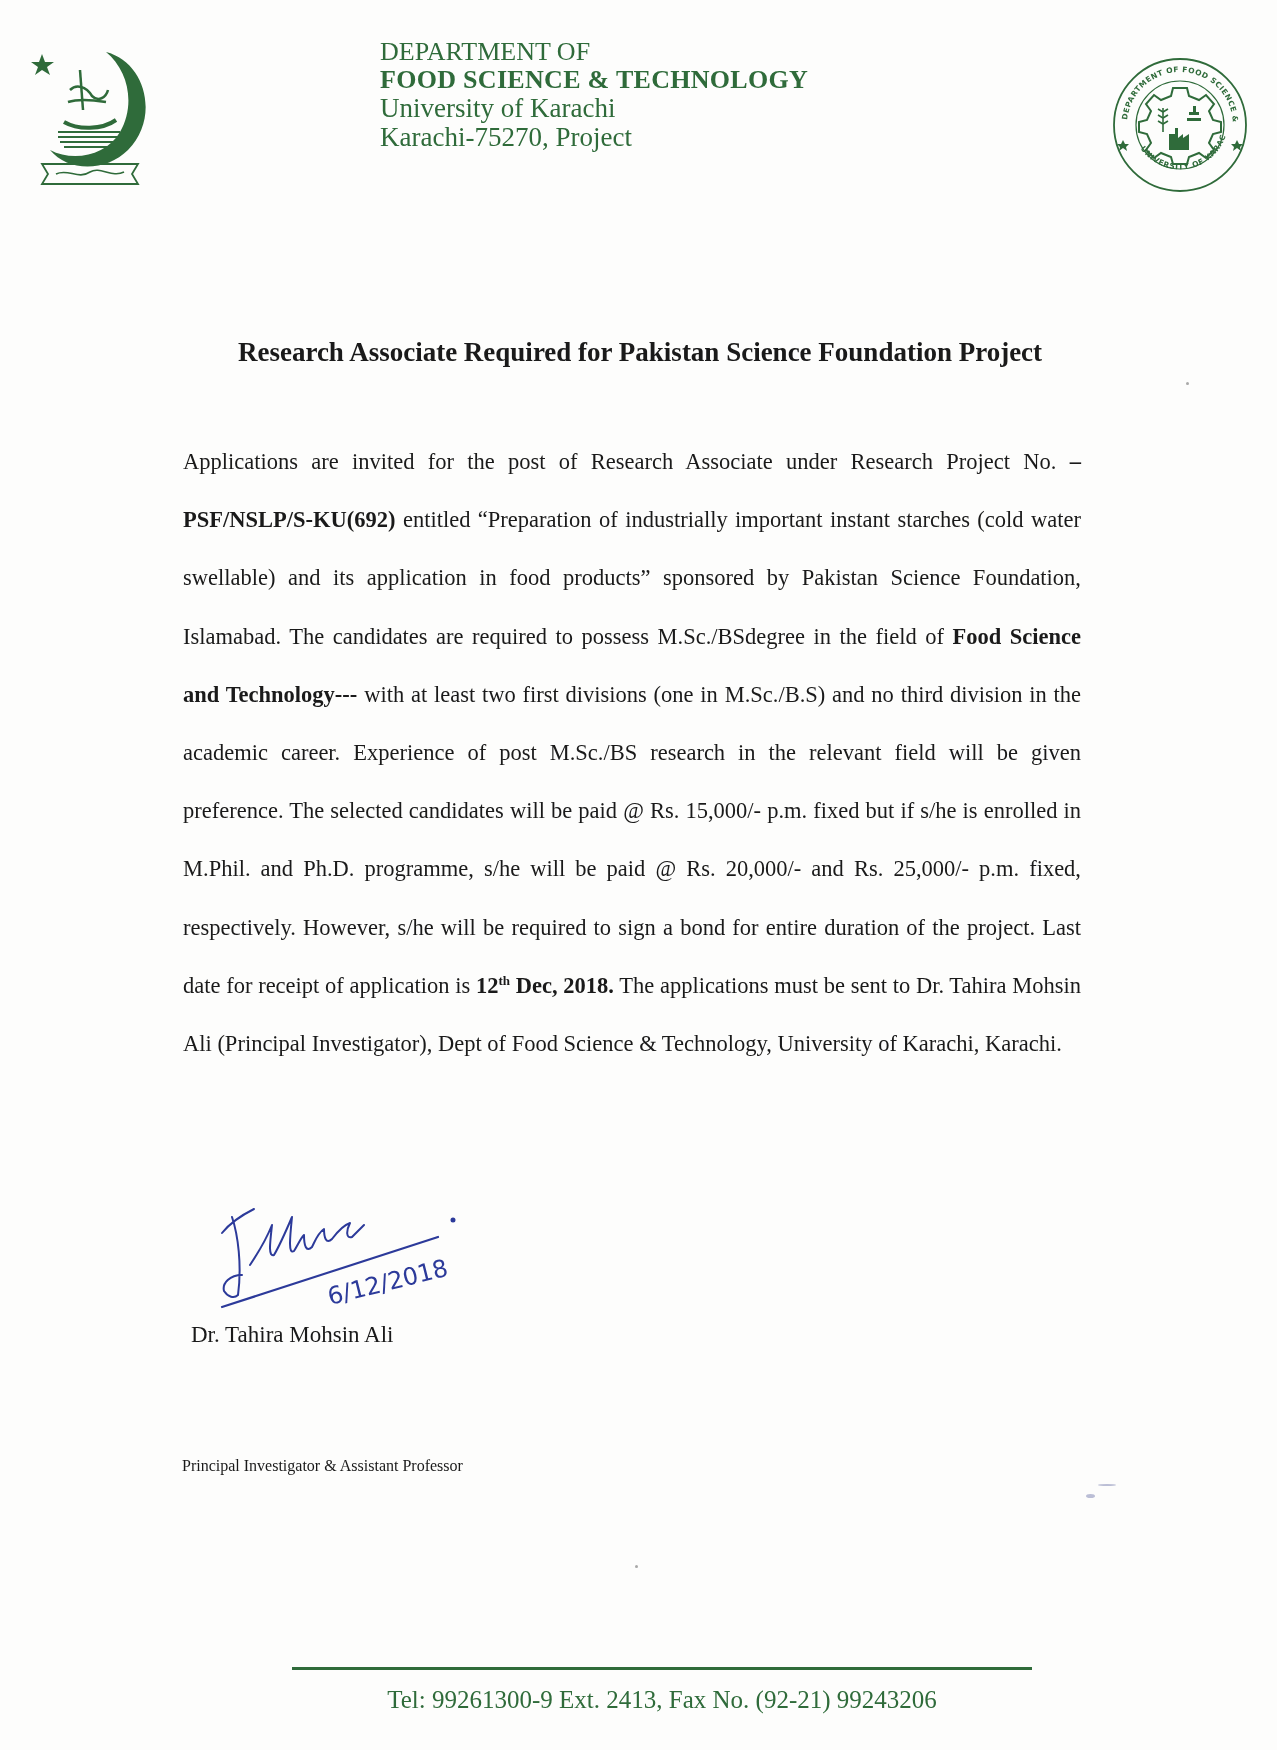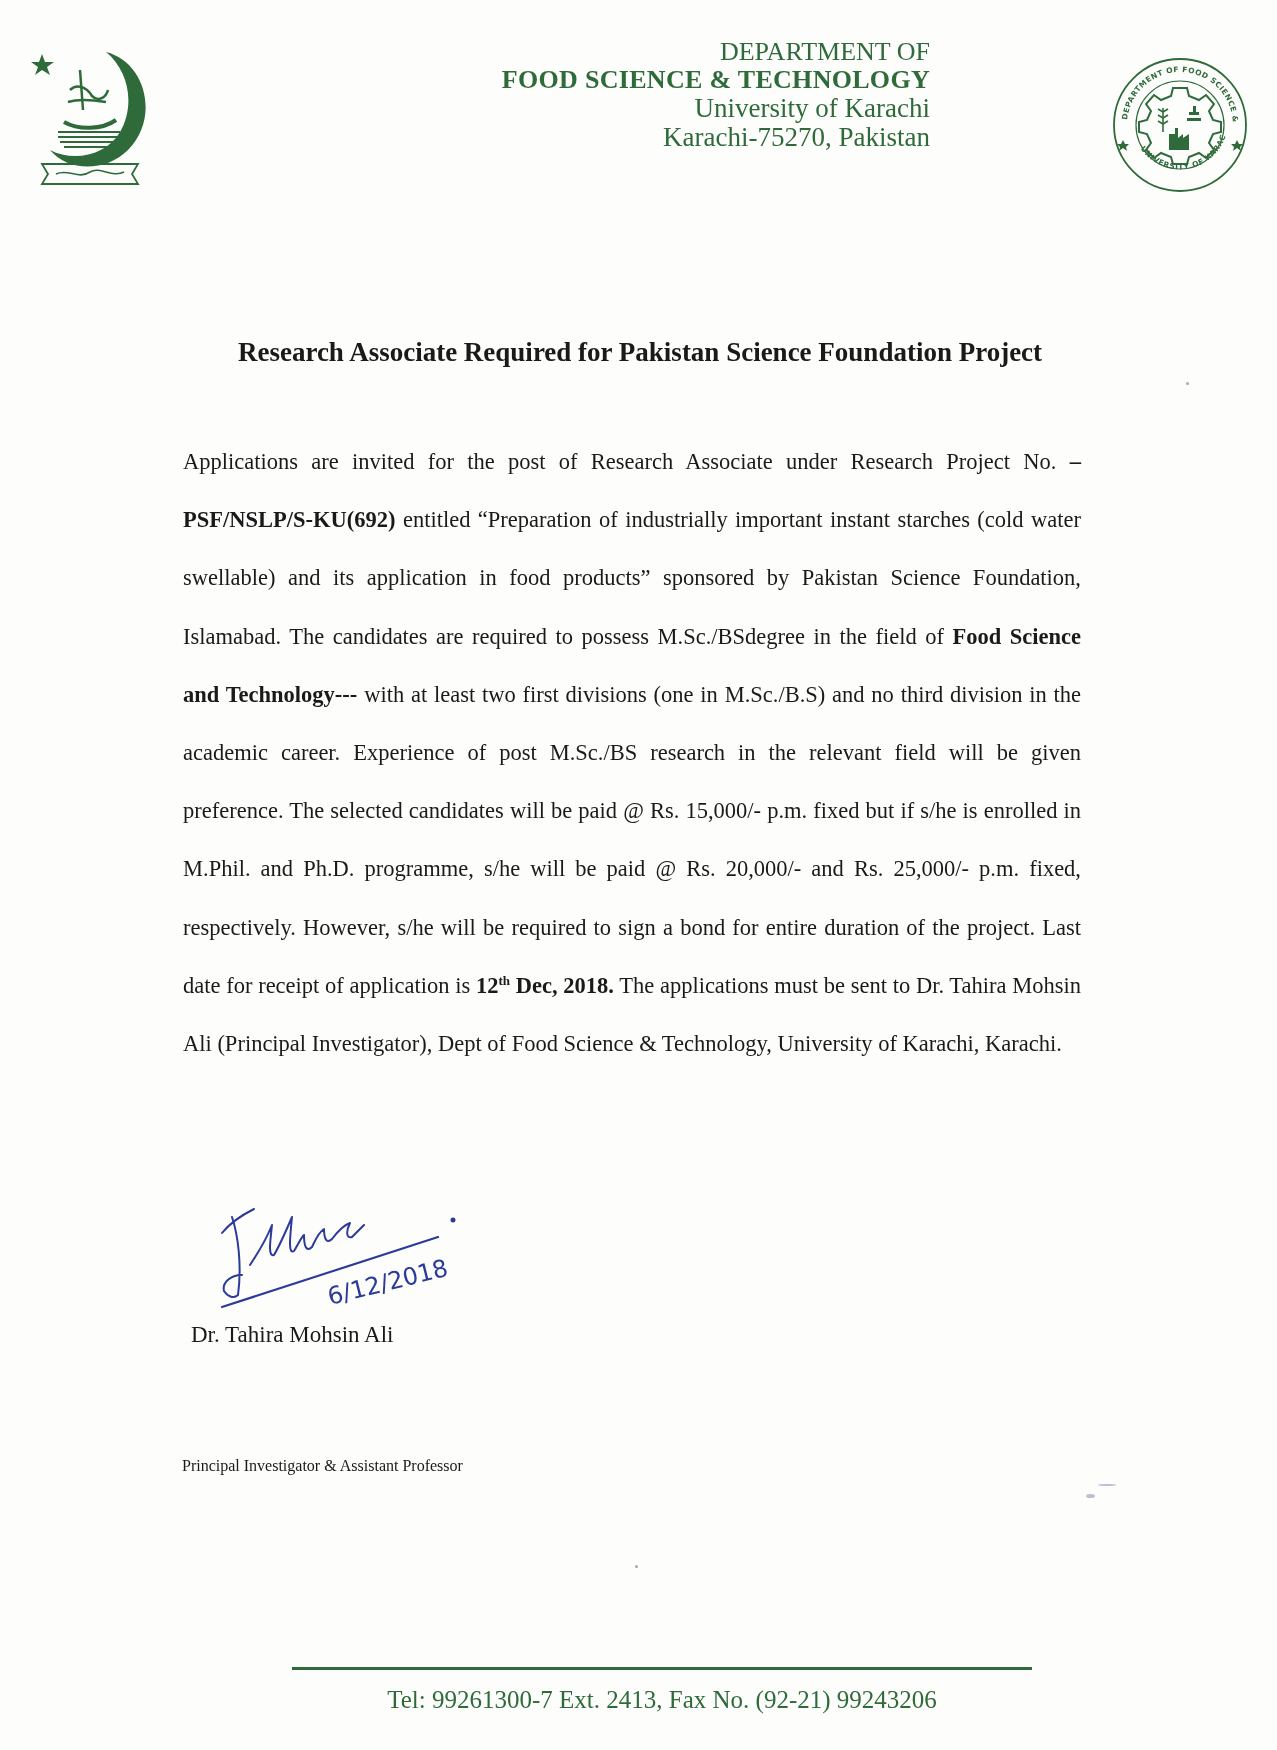--- a/index.html
+++ b/index.html
@@ -2,21 +2,21 @@
 <html><head>
 <meta charset="utf-8">
 <style>
   html, body { margin: 0; padding: 0; }
   body {
     width: 1277px; height: 1750px; background: #fdfdfc; position: relative; overflow: hidden;
     font-family: "Liberation Serif", "DejaVu Serif", serif; color: #1a1a1a;
   }
   #logo-left { position: absolute; left: 28px; top: 40px; width: 125px; height: 150px; }
   #logo-right { position: absolute; left: 1105px; top: 50px; width: 150px; height: 150px; }
-  #letterhead { position: absolute; left: 380px; top: 38px; width: 550px; text-align: right; color: #2f6b3a; line-height: 1.08; }
+  #letterhead { position: absolute; left: 380px; top: 38px; width: 550px; text-align: left; color: #2f6b3a; line-height: 1.08; }
   #letterhead .l1 { font-size: 26px; }
   #letterhead .l2 { font-size: 26px; font-weight: bold; letter-spacing: 0.3px; }
   #letterhead .l3 { font-size: 27px; }
   #letterhead .l4 { font-size: 27px; }
 
   #title { position: absolute; left: 180px; top: 336px; width: 920px; text-align: center;
     font-weight: bold; font-size: 27px; line-height: 33px; }
   #title span { text-decoration-thickness: 2px; text-underline-offset: 3px; }
 
   #body-text { position: absolute; left: 183px; top: 433px; width: 898px;
@@ -53,21 +53,21 @@
       <path d="M14 124 L110 124 L104 134 L110 144 L14 144 L20 134 Z" fill="none" stroke="#2f6b3a" stroke-width="1.8"></path>
       <path d="M28 134 C40 128 50 140 62 132 C72 126 84 138 96 132" stroke="#2f6b3a" stroke-width="1.6" fill="none"></path>
     </g>
   </svg>
 </div>
 
 <div id="letterhead">
   <div class="l1">DEPARTMENT OF</div>
   <div class="l2">FOOD SCIENCE &amp; TECHNOLOGY</div>
   <div class="l3">University of Karachi</div>
-  <div class="l4">Karachi-75270, Pakistan</div>
+  <div class="l4">Karachi-75270, Project</div>
 </div>
 
 <div id="logo-right">
   <svg width="150" height="150" viewBox="0 0 150 150">
     <defs>
       <path id="arcTop" d="M 22 75 A 53 53 0 0 1 128 75"></path>
       <path id="arcBot" d="M 30 88 A 48 48 0 0 0 120 88"></path>
     </defs>
     <circle cx="75" cy="75" r="66" fill="none" stroke="#2f6b3a" stroke-width="1.8"></circle>
     <circle cx="75" cy="75" r="44" fill="none" stroke="#2f6b3a" stroke-width="1.2"></circle>
@@ -118,13 +118,13 @@
 
 <div id="signer-name">Dr. Tahira Mohsin Ali</div>
 <div id="signer-title">Principal Investigator &amp; Assistant Professor</div>
 
 <div class="speck" style="left:1086px; top:1494px; width:9px; height:4px;"></div>
 <div class="speck" style="left:1098px; top:1484px; width:18px; height:2px;"></div>
 <div class="speck" style="left:1186px; top:382px; width:3px; height:3px; background:#555;"></div>
 <div class="speck" style="left:635px; top:1565px; width:3px; height:3px; background:#555;"></div>
 
 <div id="footer-rule"></div>
-<div id="footer-text">Tel: 99261300-7 Ext. 2413, Fax No. (92-21) 99243206</div>
+<div id="footer-text">Tel: 99261300-9 Ext. 2413, Fax No. (92-21) 99243206</div>
 
 </body></html>

